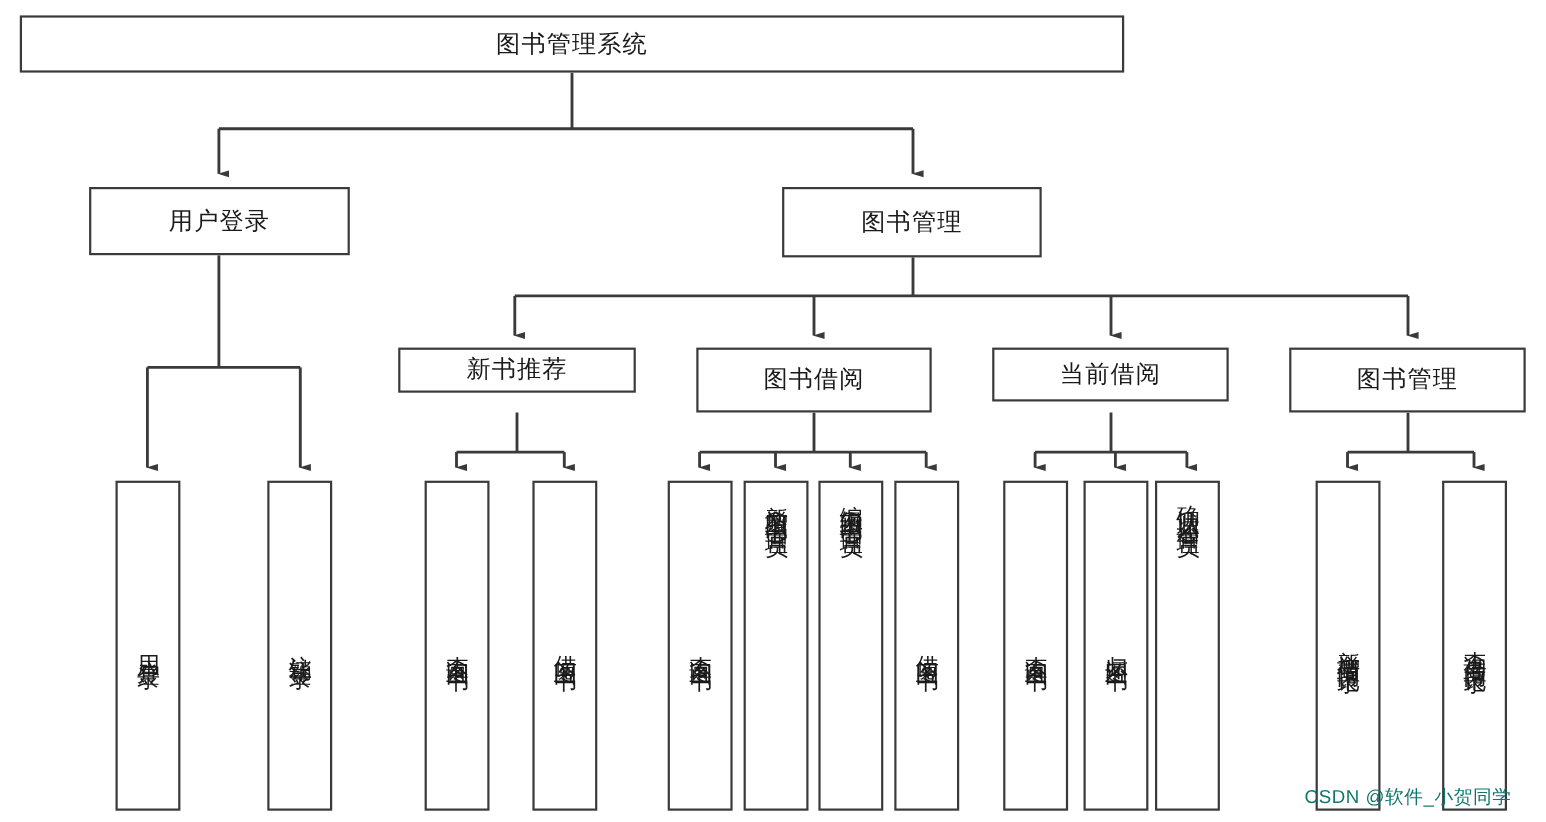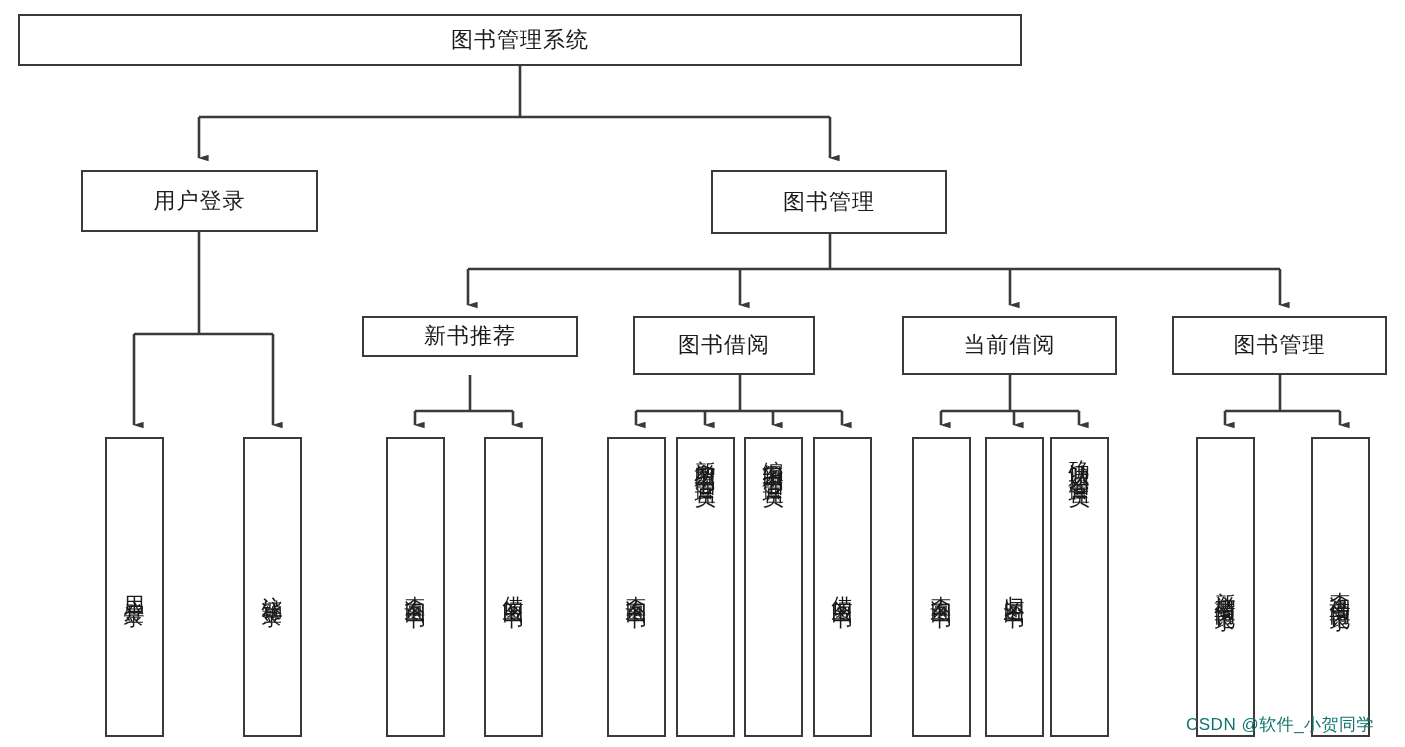--- a/index.html
+++ b/index.html
@@ -141,24 +141,24 @@
   <div class="node node-h" id="node-l2-0" style="left: 81px; top: 170px; width: 237px; height: 62px;">
     <span class="node-label">用户登录</span>
   </div>
   <div class="node node-h" id="node-l2-1" style="left: 711px; top: 170px; width: 236px; height: 64px;">
     <span class="node-label">图书管理</span>
   </div>
 
   <div class="node node-h" id="node-l3-0" style="left: 362px; top: 316px; width: 216px; height: 41px;">
     <span class="node-label">新书推荐</span>
   </div>
-  <div class="node node-h" id="node-l3-1" style="left: 633px; top: 316px; width: 182px; height: 59px;">
+  <div class="node node-h" id="node-l3-1" style="left: 633px; top: 316px; width: 214px; height: 59px;">
     <span class="node-label">图书借阅</span>
   </div>
-  <div class="node node-h" id="node-l3-2" style="left: 902px; top: 316px; width: 215px; height: 59px;">
+  <div class="node node-h" id="node-l3-2" style="left: 902px; top: 316px; width: 215px; height: 49px;">
     <span class="node-label">当前借阅</span>
   </div>
   <div class="node node-h" id="node-l3-3" style="left: 1172px; top: 316px; width: 215px; height: 59px;">
     <span class="node-label">图书管理</span>
   </div>
 
   <div class="node node-v center-vert" id="node-leaf-0" style="left: 105px; top: 437px; width: 59px; height: 300px;">
     <span class="node-label">用户登录</span>
   </div>
   <div class="node node-v center-vert" id="node-leaf-1" style="left: 243px; top: 437px; width: 59px; height: 300px;">

